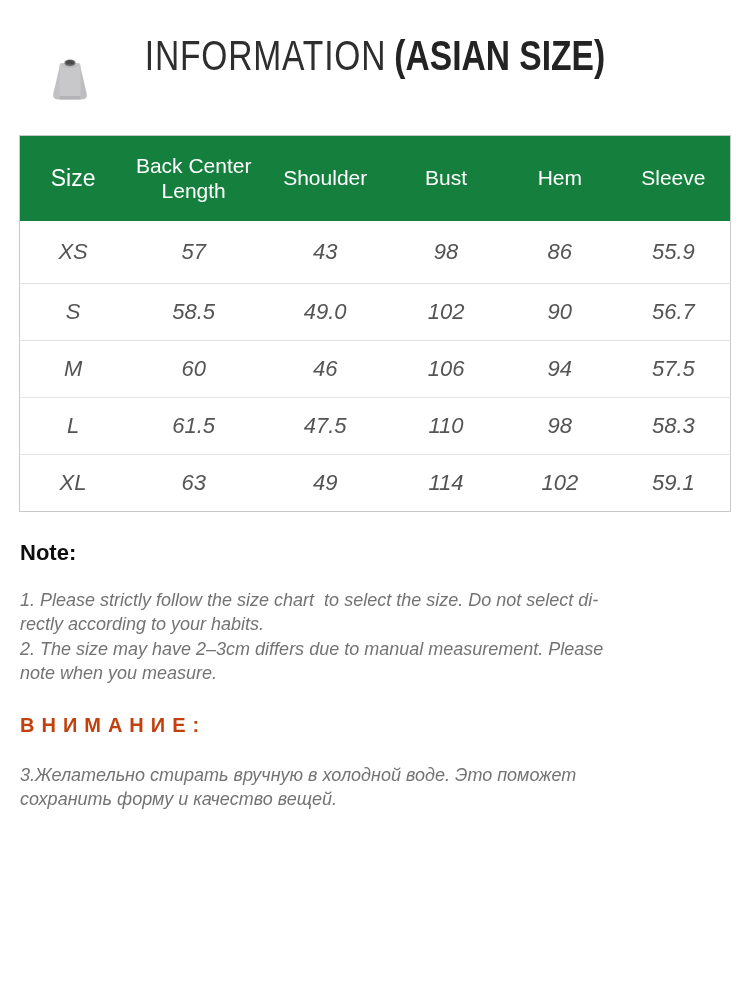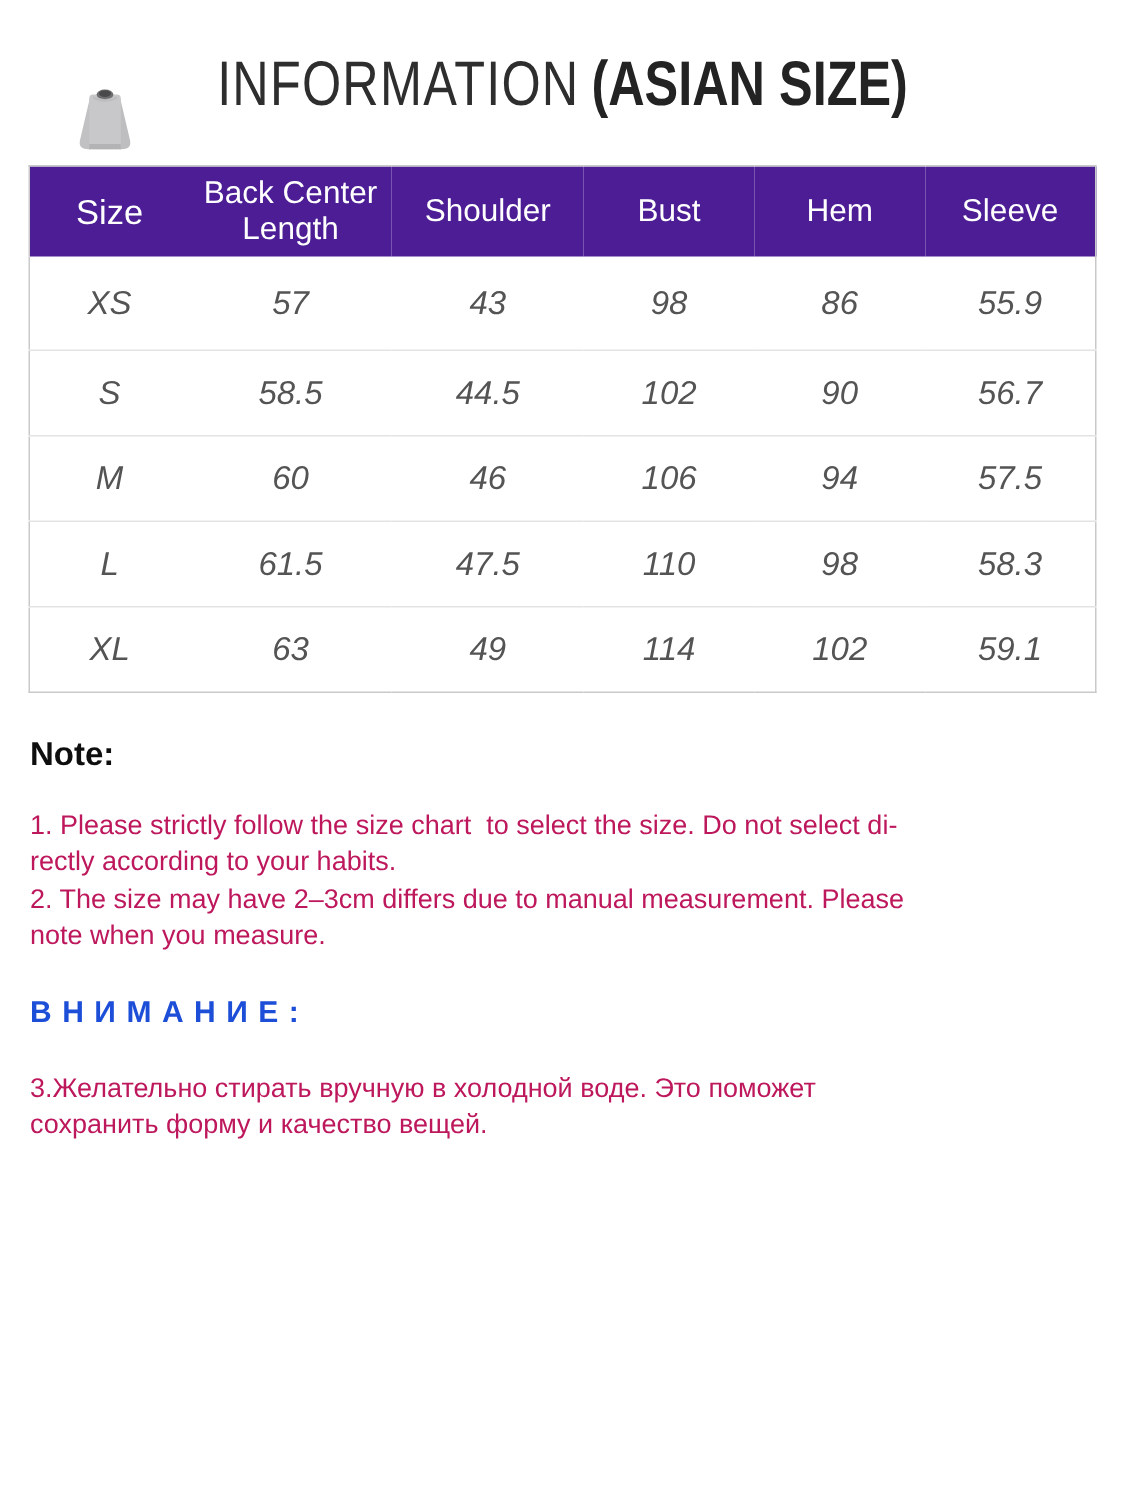--- a/index.html
+++ b/index.html
@@ -11,21 +11,21 @@
     height: 1000px;
     background: #ffffff;
     overflow: hidden;
     font-family: "Liberation Sans", sans-serif;
     -webkit-font-smoothing: antialiased;
   }
 
   
   .page-header {
     position: relative;
-    height: 110px;
+    height: 135px;
   }
   .product-thumb {
     position: absolute;
     left: 50px;
     top: 56px;
     width: 40px;
     height: 50px;
   }
   .page-title {
     position: absolute;
@@ -53,23 +53,23 @@
     table-layout: fixed;
   }
   .size-table col.c0 { width: 15%; }
   .size-table col.c1 { width: 19%; }
   .size-table col.c2 { width: 18%; }
   .size-table col.c3 { width: 16%; }
   .size-table col.c4 { width: 16%; }
   .size-table col.c5 { width: 16%; }
 
   .size-table thead th {
-    background: #4c1d95;
+    background: #15803d;
     color: #ffffff;
-    height: 60px;
+    height: 85px;
     font-size: 21px;
     font-weight: 500;
     line-height: 1.15;
     text-align: center;
     vertical-align: middle;
     white-space: pre-line;
     padding: 0;
   }
   .size-table thead th.col-size { font-size: 23px; }
 
@@ -96,33 +96,34 @@
   .note-heading {
     margin: 0 0 22px 0;
     font-size: 22px;
     font-weight: 600;
     color: #0e0e0e;
   }
   .text-item {
     margin: 0;
     font-size: 18px;
     line-height: 24.4px;
-    color: #be185d;
+    color: #737373;
     white-space: pre-wrap;
+    font-style: italic;
   }
 
   .attention-section {
     margin: 28px 20px 0 20px;
   }
   .attention-heading {
     margin: 0 0 26px 0;
     font-size: 20px;
     font-weight: 600;
     letter-spacing: 7px;
-    color: #1d4ed8;
+    color: #c2410c;
   }
 </style>
 </head>
 <body>
 
 <div class="page-header">
   <svg class="product-thumb" viewBox="0 0 40 50" xmlns="http://www.w3.org/2000/svg" aria-hidden="true">
 
     <path d="M10 9 L3.2 38 Q2.6 42.4 6.2 43.2 L10.5 43.6 L14 14 Z" fill="#c1c1c3"></path>
 
@@ -168,21 +169,21 @@
       <td>XS</td>
       <td>57</td>
       <td>43</td>
       <td>98</td>
       <td>86</td>
       <td>55.9</td>
     </tr>
     <tr>
       <td>S</td>
       <td>58.5</td>
-      <td>44.5</td>
+      <td>49.0</td>
       <td>102</td>
       <td>90</td>
       <td>56.7</td>
     </tr>
     <tr>
       <td>M</td>
       <td>60</td>
       <td>46</td>
       <td>106</td>
       <td>94</td>

